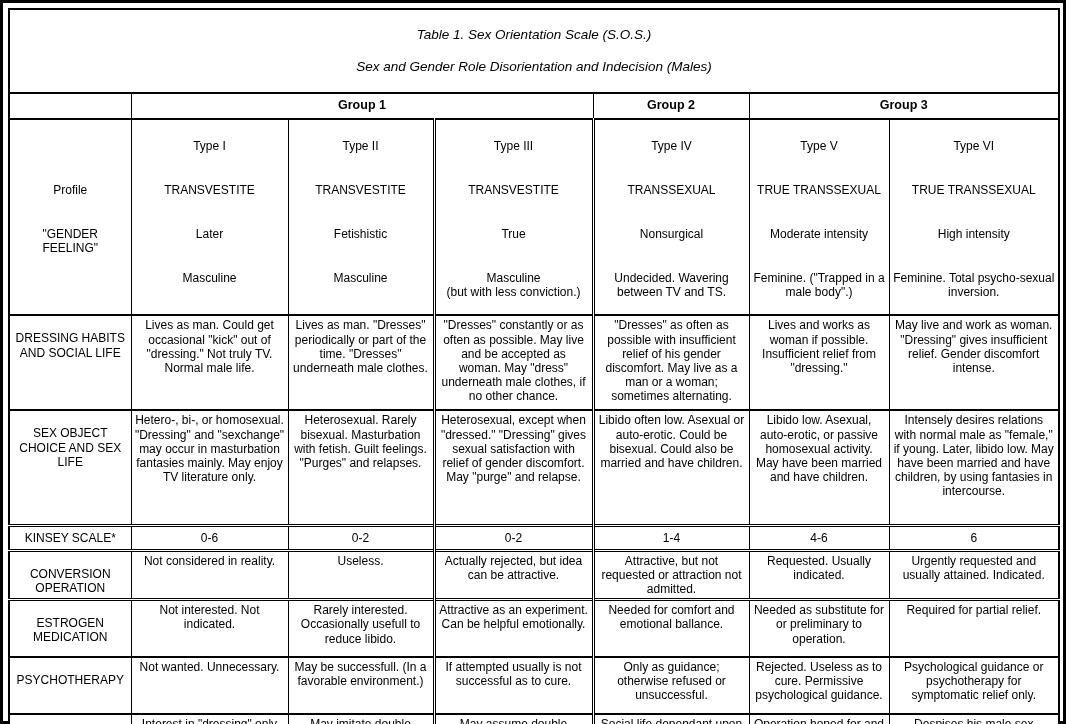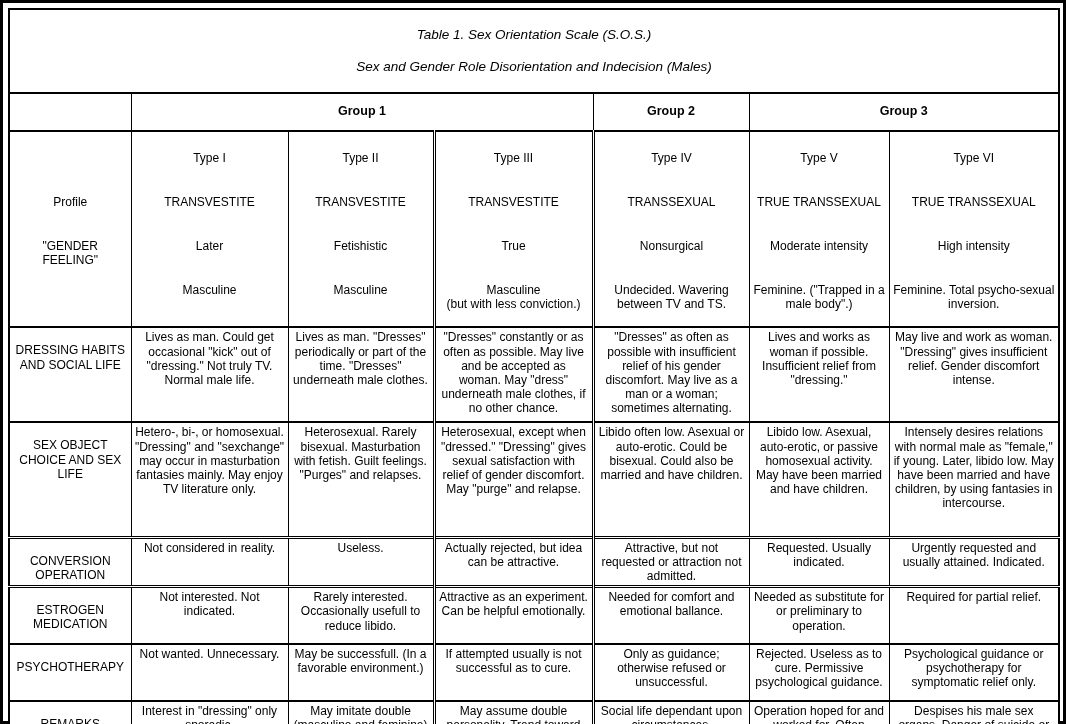--- a/index.html
+++ b/index.html
@@ -44,21 +44,21 @@
     </colgroup>
 
     <tbody>
         <tr class="title-row" style="height:38px">
       <td colspan="7">
         <div class="title-line">Table 1. Sex Orientation Scale (S.O.S.)</div>
         <div class="title-line">Sex and Gender Role Disorientation and Indecision (Males)</div>
       </td>
     </tr>
 
-    <tr class="group-row" style="height:38px">
+    <tr class="group-row" style="height:26px">
       <td></td>
       <td colspan="3">Group 1</td>
       <td>Group 2</td>
       <td colspan="2">Group 3</td>
     </tr>
 
     <tr style="height:122px">
       <td>
         <div class="pslot"></div>
         <div class="pslot">Profile</div>
@@ -117,20 +117,29 @@
     <tr class="sep" style="height:115px">
       <td class="row-label">SEX OBJECT CHOICE AND SEX LIFE</td>
       <td>Hetero-, bi-, or homosexual. "Dressing" and "sexchange" may occur in masturbation fantasies mainly. May enjoy TV literature only.</td>
       <td>Heterosexual. Rarely bisexual. Masturbation with fetish. Guilt feelings. "Purges" and relapses.</td>
       <td class="dcol">Heterosexual, except when "dressed." "Dressing" gives sexual satisfaction with relief of gender discomfort. May "purge" and relapse.</td>
       <td class="dcol">Libido often low. Asexual or auto-erotic. Could be bisexual. Could also be married and have children.</td>
       <td>Libido low. Asexual, auto-erotic, or passive homosexual activity. May have been married and have children.</td>
       <td>Intensely desires relations with normal male as "female," if young. Later, libido low. May have been married and have children, by using fantasies in intercourse.</td>
     </tr>
 
+    <tr class="sep-double kinsey-row" style="height:25px">
+      <td>KINSEY SCALE*</td>
+      <td>0-6</td>
+      <td>0-2</td>
+      <td class="dcol">0-2</td>
+      <td class="dcol">1-4</td>
+      <td>4-6</td>
+      <td>6</td>
+    </tr>
 
     <tr class="sep-double" style="height:46px">
       <td class="row-label">CONVERSION OPERATION</td>
       <td>Not considered in reality.</td>
       <td>Useless.</td>
       <td class="dcol">Actually rejected, but idea can be attractive.</td>
       <td class="dcol">Attractive, but not requested or attraction not admitted.</td>
       <td>Requested. Usually indicated.</td>
       <td>Urgently requested and usually attained. Indicated.</td>
     </tr>

